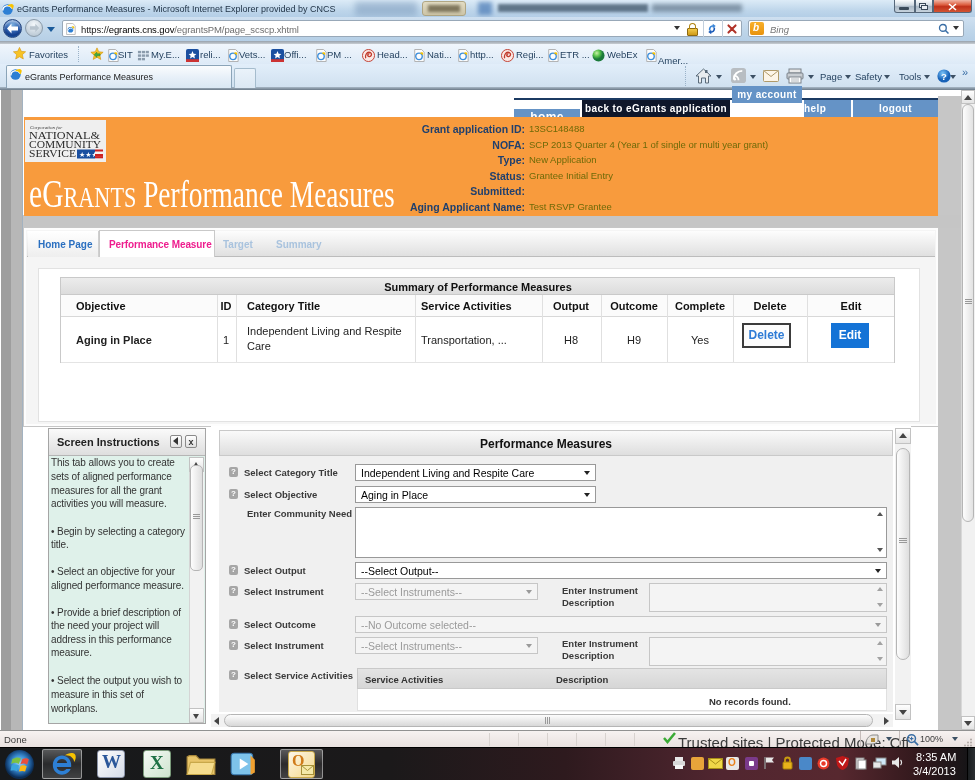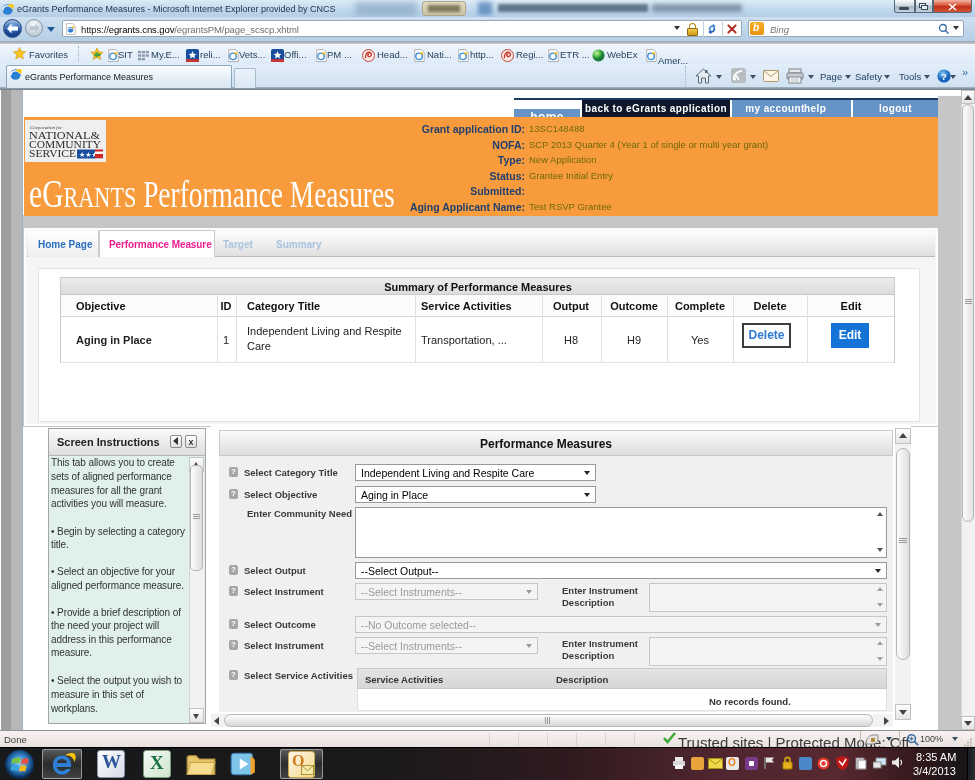--- a/index.html
+++ b/index.html
@@ -223,21 +223,21 @@
     <div class="a" style="left:962px;top:66px;font-size:11px;color:#3a6ea5;white-space:nowrap;">»</div>
     <div class="a" style="left:0px;top:90px;width:975px;height:640px;background:#fff;"></div>
     <div class="a" style="left:1px;top:90px;width:10px;height:640px;background:#9e9e9e;"></div>
     <div class="a" style="left:11px;top:90px;width:11px;height:640px;background:#b7b7b7;"></div>
     <div class="a" style="left:22px;top:90px;width:1px;height:640px;background:#a3b2c0;"></div>
     <div class="a" style="left:938px;top:96px;width:23px;height:634px;background:#c6c6c6;"></div>
     <div class="a" style="left:23px;top:215px;width:938px;height:13px;background:#c5c5c5;"></div>
     <div class="a" style="left:514px;top:98px;width:424px;height:2px;background:#1b3a62;"></div>
     <div class="a" style="left:514px;top:100px;width:66px;height:17px;background:#6593c6;color:#fff;font-weight:bold;font-size:12px;text-align:center;line-height:17px;letter-spacing:.4px;margin-top:9px;">home</div>
     <div class="a" style="left:582px;top:100px;width:148px;height:17px;background:#0f172a;color:#fff;font-weight:bold;font-size:10px;text-align:center;line-height:17px;letter-spacing:.4px;">back to eGrants application</div>
-    <div class="a" style="left:732px;top:100px;width:86px;height:17px;background:#6593c6;color:#fff;font-weight:bold;font-size:10px;text-align:center;line-height:17px;letter-spacing:.4px;">my account</div>
+    <div class="a" style="left:732px;top:86px;width:70px;height:17px;background:#6593c6;color:#fff;font-weight:bold;font-size:10px;text-align:center;line-height:17px;letter-spacing:.4px;">my account</div>
     <div class="a" style="left:804px;top:100px;width:47px;height:17px;background:#6593c6;color:#fff;font-weight:bold;font-size:10px;text-align:left;line-height:17px;letter-spacing:.4px;">help</div>
     <div class="a" style="left:853px;top:100px;width:85px;height:17px;background:#6593c6;color:#fff;font-weight:bold;font-size:10px;text-align:center;line-height:17px;letter-spacing:.4px;">logout</div>
     <div class="a" style="left:24px;top:117px;width:914px;height:99px;background:#f89b3d;"></div>
     <div class="a" style="left:25px;top:120px;width:81px;height:42px;background:#efefef;"></div>
     <svg class="a" style="left:28px;top:123px" width="76" height="37" viewBox="0 0 76 37">
 <text x="2" y="6" font-size="5" font-style="italic" fill="#3a3a3a" font-family="Liberation Serif">Corporation for</text>
 <text x="1" y="16" font-size="10.5" fill="#2b2b2b" font-family="Liberation Serif" textLength="71" lengthAdjust="spacingAndGlyphs">NATIONAL&amp;</text>
 <text x="1" y="25" font-size="10.5" fill="#2b2b2b" font-family="Liberation Serif" textLength="72" lengthAdjust="spacingAndGlyphs">COMMUNITY</text>
 <text x="1" y="34" font-size="10.5" fill="#2b2b2b" font-family="Liberation Serif" textLength="47" lengthAdjust="spacingAndGlyphs">SERVICE</text>
 <rect x="49" y="26.5" width="18" height="9" fill="#1a4fa0"></rect>

